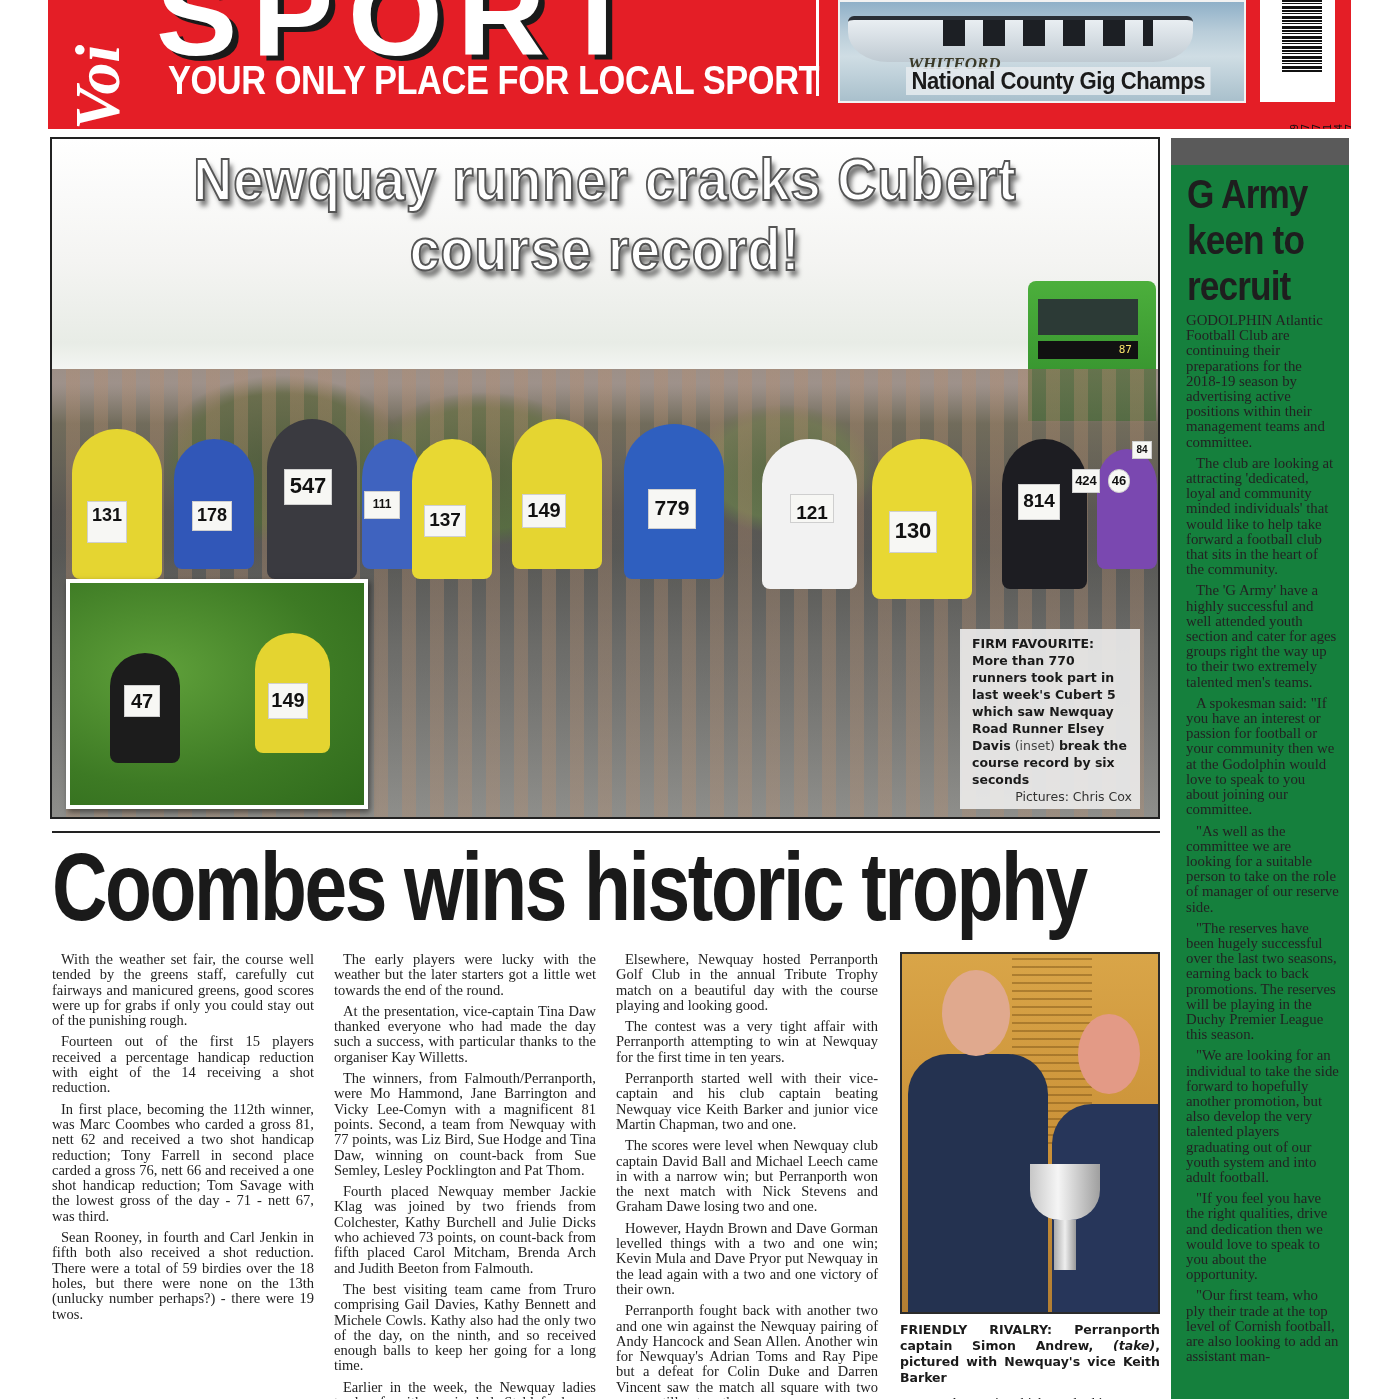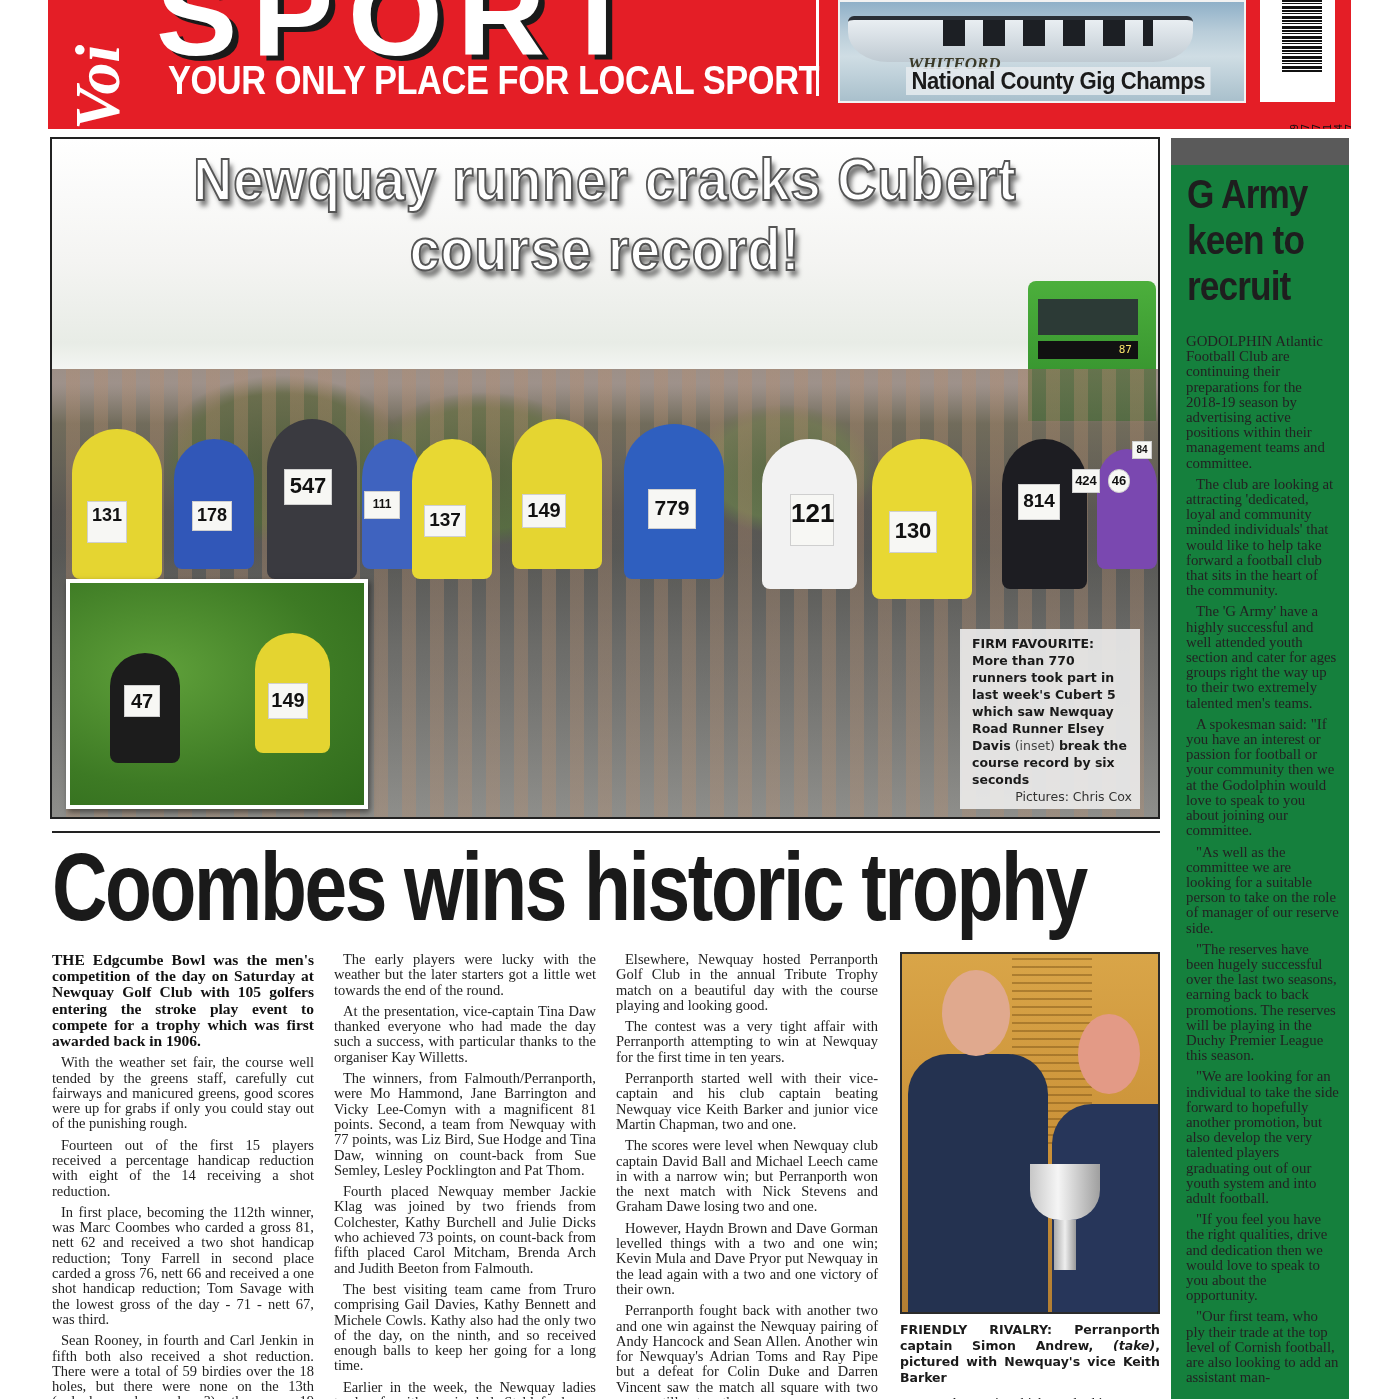--- a/index.html
+++ b/index.html
@@ -67,21 +67,21 @@
     .cup { position: absolute; left: 128px; top: 210px; width: 70px; height: 56px; border-radius: 0 0 30px 30px; background: linear-gradient(90deg, #c7c7c7, #f5f5f5 40%, #9f9f9f); }
     .cup-stem { position: absolute; left: 152px; top: 266px; width: 22px; height: 50px; background: linear-gradient(90deg, #aaa, #eee, #999); }
     .trophy-caption { margin-top: 8px; font-family: "DejaVu Sans", sans-serif; font-weight: bold; font-size: 12.5px; line-height: 16px; color: #1a1a1a; }
     .trophy-caption i { font-style: italic; }
     .col4 .cont { margin-top: 10px; text-indent: 0; }
 
     
     .sidebar { position: absolute; left: 1171px; top: 138px; width: 178px; height: 1261px; background: #15803d; overflow: hidden; }
     .sidebar-bar { height: 27px; background: #5a5a5a; }
     .sidebar-title { margin: 6px 0 0 16px; font-family: "Liberation Sans", sans-serif; font-size: 40px; line-height: 46px; color: #1e1e1e; letter-spacing: -1px; transform: scaleX(0.88); transform-origin: left; }
-    .sidebar-body { margin: 25px 10px 0 15px; font-family: "Liberation Serif", serif; font-size: 14.8px; line-height: 15.2px; color: #222; }
+    .sidebar-body { margin: 4px 10px 0 15px; font-family: "Liberation Serif", serif; font-size: 14.8px; line-height: 15.2px; color: #222; }
     .sidebar-body p { text-indent: 10px; margin-bottom: 6px; }
     .sidebar-body p:first-child { text-indent: 0; }
   </style>
 </head>
 <body>
 
 <header class="masthead">
   <div class="mast-voice">Voi</div>
   <div class="mast-sport">SPORT</div>
   <div class="mast-tagline">YOUR ONLY PLACE FOR LOCAL SPORT</div>
@@ -118,21 +118,21 @@
   <div class="runner" style="left:950px;top:300px;width:85px;height:150px;background:#1d1d22;"></div>
   <div class="runner" style="left:1045px;top:310px;width:60px;height:120px;background:#7a48b0;"></div>
 
   <div class="bib" style="left:35px;top:362px;width:40px;height:42px;font-size:18px;line-height:26px;"><span>131</span></div>
   <div class="bib" style="left:140px;top:362px;width:40px;height:30px;font-size:18px;line-height:26px;"><span>178</span></div>
   <div class="bib" style="left:232px;top:330px;width:48px;height:36px;font-size:22px;line-height:32px;"><span>547</span></div>
   <div class="bib" style="left:312px;top:352px;width:36px;height:28px;font-size:12px;line-height:24px;"><span>111</span></div>
   <div class="bib" style="left:372px;top:366px;width:42px;height:32px;font-size:19px;line-height:28px;"><span>137</span></div>
   <div class="bib" style="left:470px;top:355px;width:44px;height:34px;font-size:20px;line-height:30px;"><span>149</span></div>
   <div class="bib" style="left:596px;top:350px;width:48px;height:40px;font-size:21px;line-height:36px;"><span>779</span></div>
-  <div class="bib" style="left:738px;top:355px;width:44px;height:52px;font-size:26px;line-height:36px;"><span>121</span></div>
+  <div class="bib" style="left:738px;top:355px;width:44px;height:29px;font-size:19px;line-height:36px;"><span>121</span></div>
   <div class="bib" style="left:837px;top:372px;width:48px;height:42px;font-size:22px;line-height:38px;"><span>130</span></div>
   <div class="bib" style="left:966px;top:345px;width:42px;height:36px;font-size:19px;line-height:32px;"><span>814</span></div>
   <div class="bib" style="left:1020px;top:330px;width:28px;height:24px;font-size:13px;line-height:22px;"><span>424</span></div>
   <div class="bib" style="left:1056px;top:330px;width:22px;height:24px;font-size:13px;line-height:22px;border-radius:11px;"><span>46</span></div>
   <div class="bib" style="left:1080px;top:302px;width:20px;height:18px;font-size:10px;line-height:16px;"><span>84</span></div>
 
   <div class="lead-headline">Newquay runner cracks Cubert course record!</div>
 
   <div class="inset">
     <div class="runner" style="left:40px;top:70px;width:70px;height:110px;background:#1c1c1c;"></div>
@@ -147,21 +147,20 @@
     <span class="light">(inset)</span>
     <b>break the course record by six seconds</b>
     <span class="photo-credit">Pictures: Chris Cox</span>
   </div>
 </section>
 
 <div class="rule"></div>
 <h1 class="main-headline">Coombes wins historic trophy</h1>
 
 <div class="col col1">
-  <p class="lede">THE Edgcumbe Bowl was the men's competition of the day on Saturday at Newquay Golf Club with 105 golfers entering the stroke play event to compete for a trophy which was first awarded back in 1906.</p>
   <p>With the weather set fair, the course well tended by the greens staff, carefully cut fairways and manicured greens, good scores were up for grabs if only you could stay out of the punishing rough.</p>
   <p>Fourteen out of the first 15 players received a percentage handicap reduction with eight of the 14 receiving a shot reduction.</p>
   <p>In first place, becoming the 112th winner, was Marc Coombes who carded a gross 81, nett 62 and received a two shot handicap reduction; Tony Farrell in second place carded a gross 76, nett 66 and received a one shot handicap reduction; Tom Savage with the lowest gross of the day - 71 - nett 67, was third.</p>
   <p>Sean Rooney, in fourth and Carl Jenkin in fifth both also received a shot reduction. There were a total of 59 birdies over the 18 holes, but there were none on the 13th (unlucky number perhaps?) - there were 19 twos.</p>
 </div>
 
 <div class="col col2">
   <p>The early players were lucky with the weather but the later starters got a little wet towards the end of the round.</p>
   <p>At the presentation, vice-captain Tina Daw thanked everyone who had made the day such a success, with particular thanks to the organiser Kay Willetts.</p>
   <p>The winners, from Falmouth/Perranporth, were Mo Hammond, Jane Barrington and Vicky Lee-Comyn with a magnificent 81 points. Second, a team from Newquay with 77 points, was Liz Bird, Sue Hodge and Tina Daw, winning on count-back from Sue Semley, Lesley Pocklington and Pat Thom.</p>

